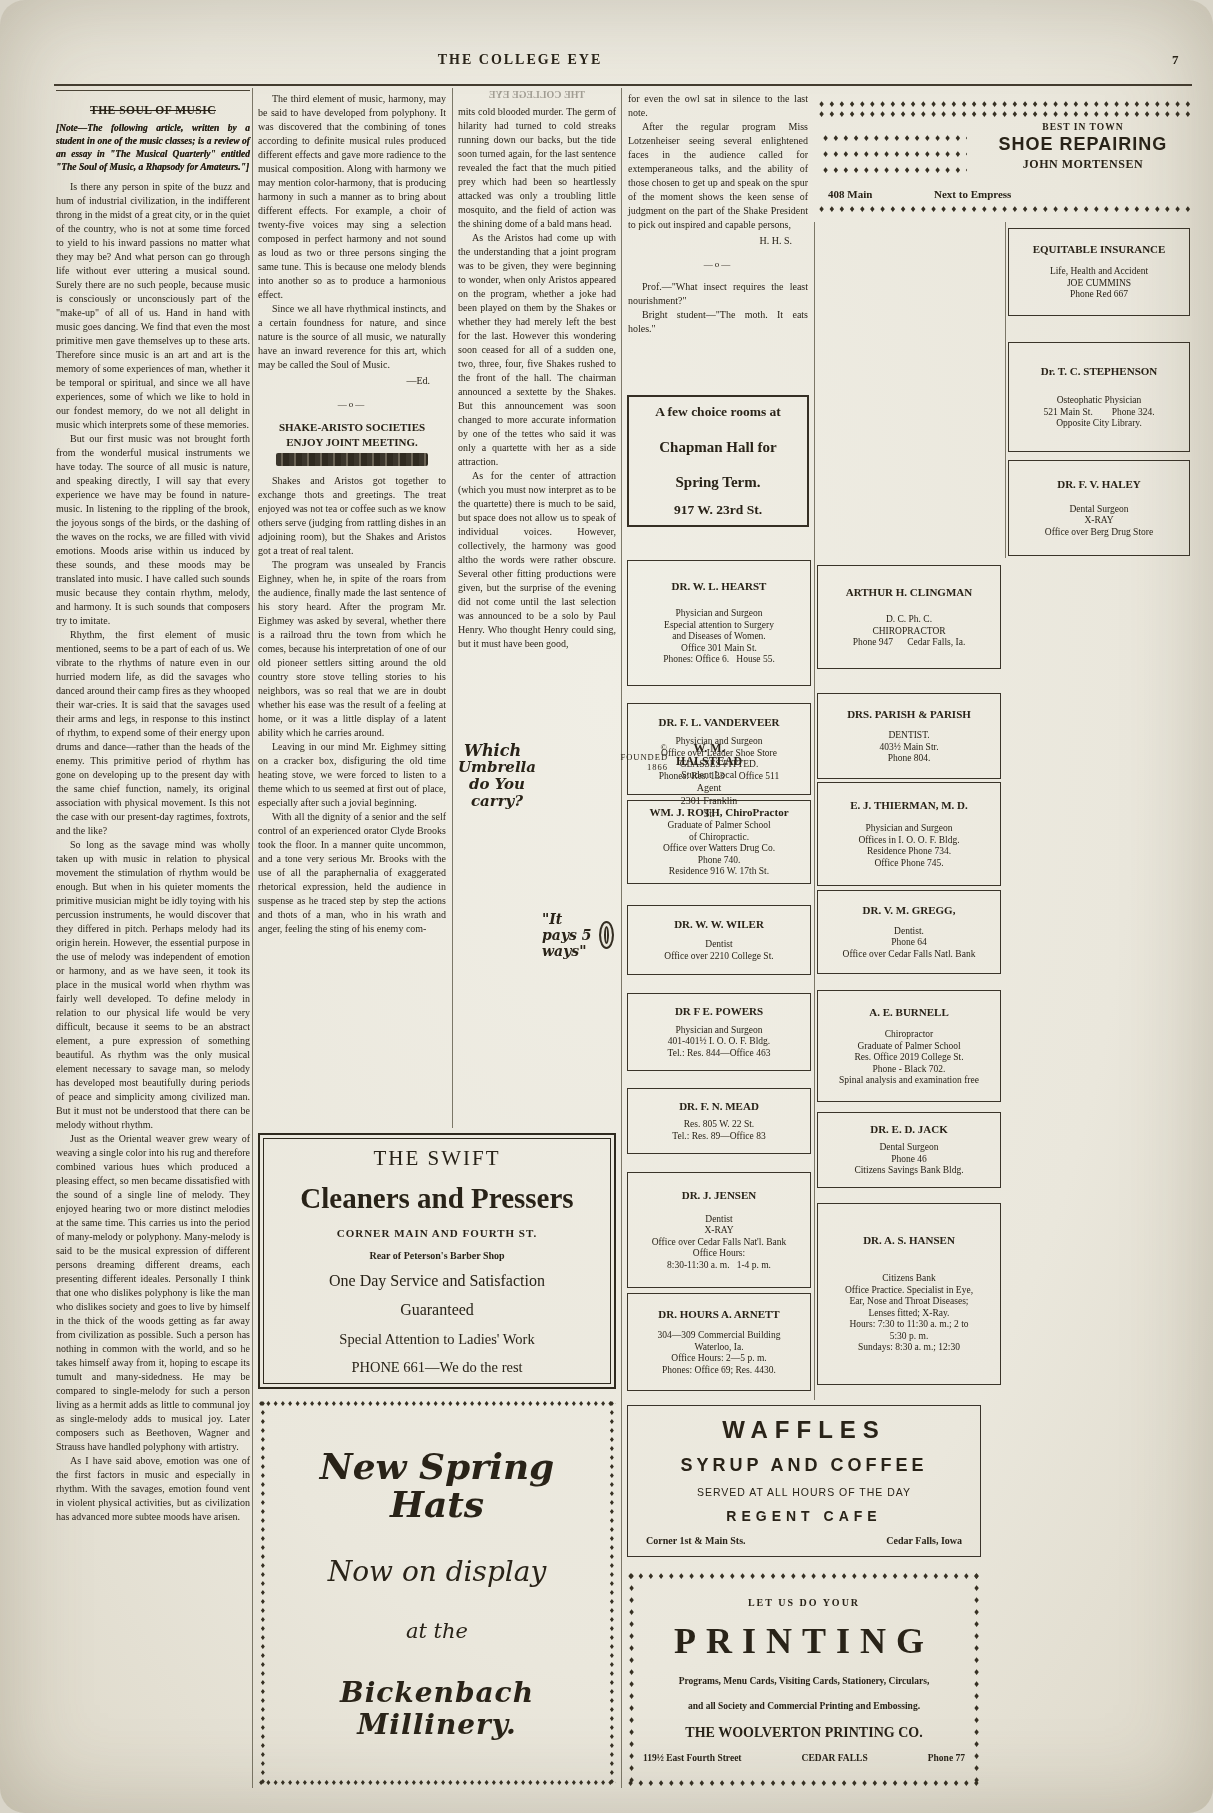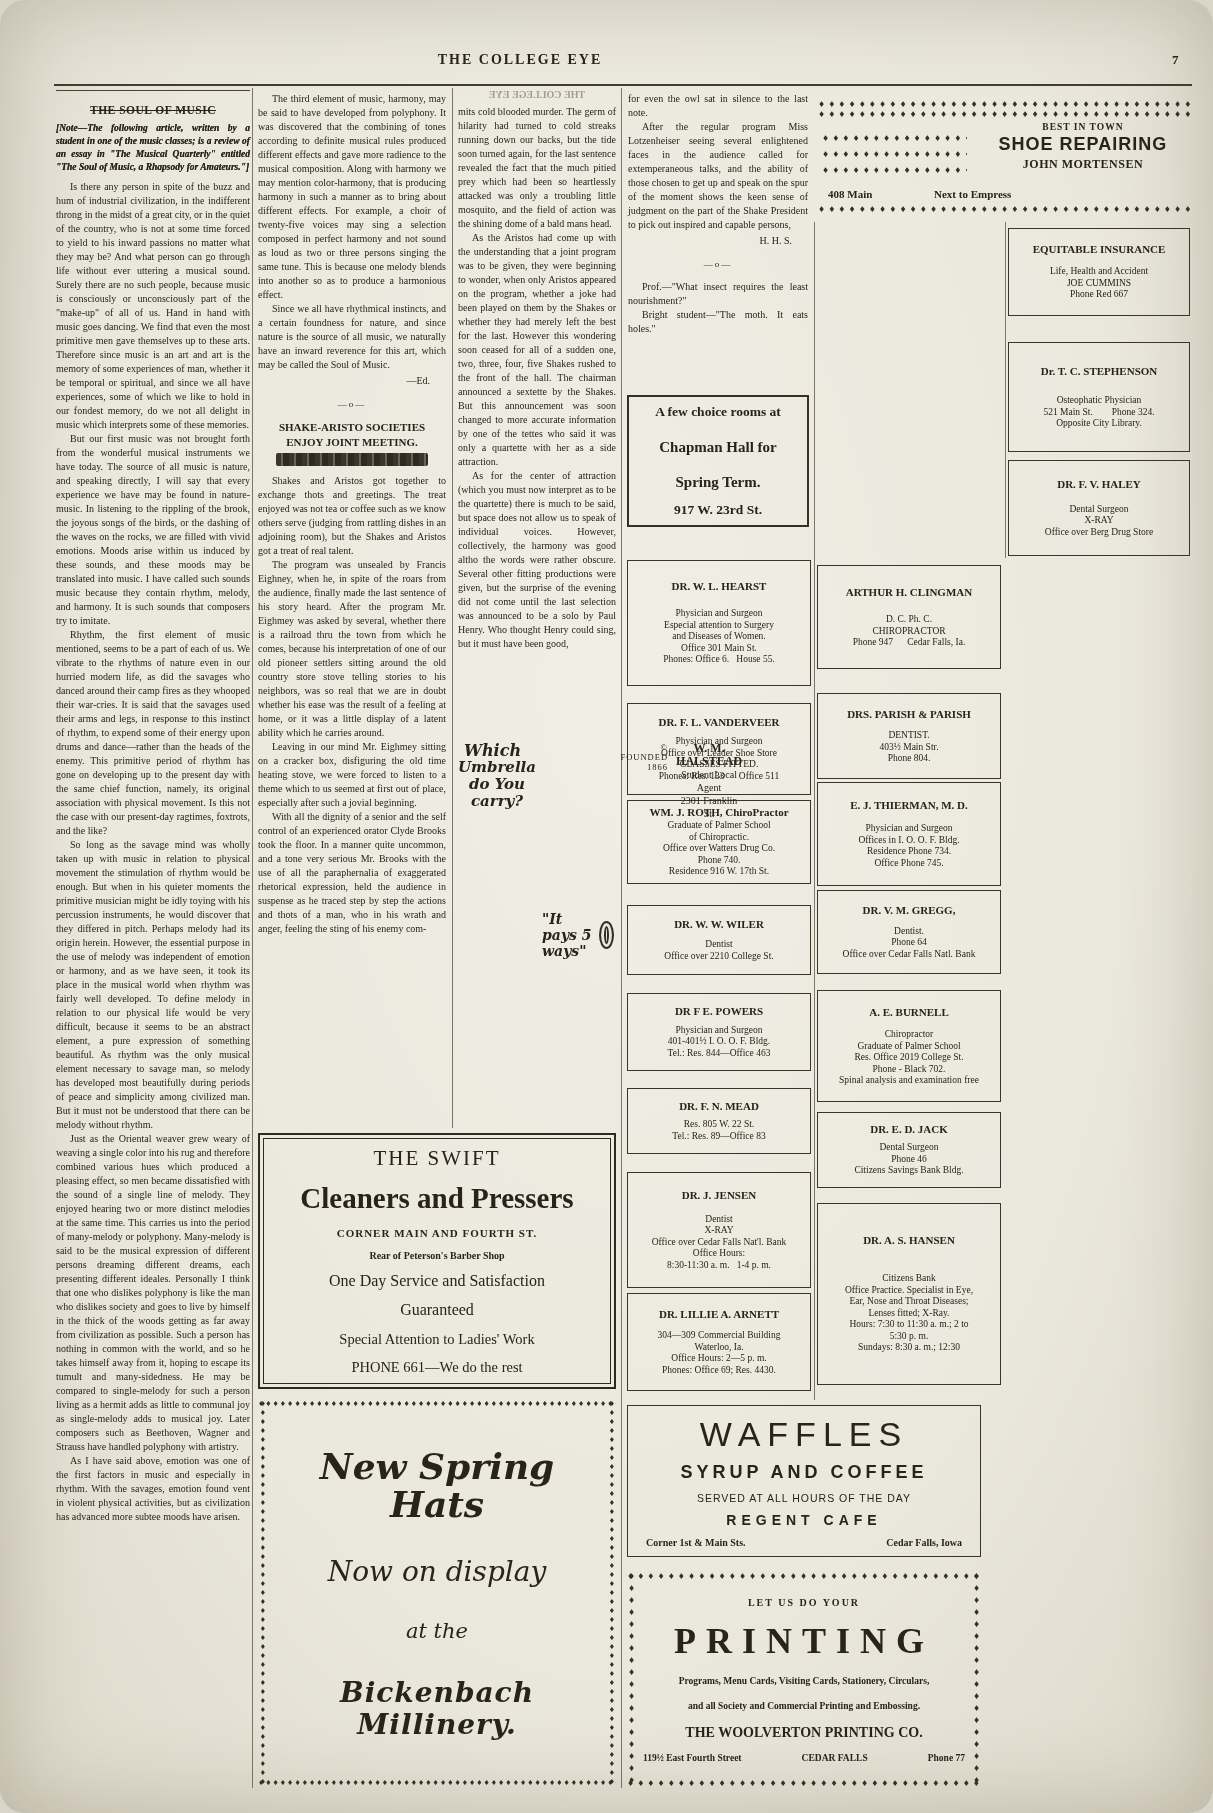--- a/index.html
+++ b/index.html
@@ -91,21 +91,21 @@
     display:flex;flex-direction:column;justify-content:space-evenly;text-align:center;}
   .ht1{font:italic bold 36px/38px "DejaVu Serif",serif;}
   .ht2{font:italic 28px/30px "DejaVu Serif",serif;}
   .ht3{font:italic 21px/23px "DejaVu Serif",serif;}
   .ht4{font:italic bold 28px/32px "DejaVu Serif",serif;letter-spacing:1px;}
 
   
   .waffles{position:absolute;left:627px;top:1405px;width:354px;height:152px;box-sizing:border-box;
     border:1px solid #3a342b;display:flex;flex-direction:column;justify-content:space-evenly;
     text-align:center;font-family:"Liberation Sans",sans-serif;}
-  .wf1{font-size:34px;font-weight:normal;letter-spacing:7px;}
+  .wf1{font-size:24px;font-weight:bold;letter-spacing:7px;}
   .wf2{font-size:18px;font-weight:bold;letter-spacing:4px;}
   .wf3{font-size:10.5px;letter-spacing:1px;}
   .wf4{font-size:14px;font-weight:bold;letter-spacing:5px;}
   .wf5{display:flex;justify-content:space-between;padding:0 18px;font-size:10px;
     font-family:"Liberation Serif",serif;font-weight:bold;}
 
   
   .printing{position:absolute;left:627px;top:1572px;width:354px;height:216px;box-sizing:border-box;}
   .pr-inner{position:absolute;left:16px;right:16px;top:12px;bottom:12px;display:flex;
     flex-direction:column;justify-content:space-evenly;text-align:center;}
@@ -261,21 +261,21 @@
     <div class="abt">DR. J. JENSEN</div>
     <div>
         <div class="ln">Dentist</div>
         <div class="ln">X-RAY</div>
         <div class="ln">Office over Cedar Falls Nat'l. Bank</div>
         <div class="ln">Office Hours:</div>
         <div class="ln">8:30-11:30 a. m.   1-4 p. m.</div>
       </div>
   </div>
   <div class="adbox" style="left:627px;top:1293px;height:98px;">
-    <div class="abt">DR. LILLIE A. ARNETT</div>
+    <div class="abt">DR. HOURS A. ARNETT</div>
     <div>
         <div class="ln">304—309 Commercial Building</div>
         <div class="ln">Waterloo, Ia.</div>
         <div class="ln">Office Hours: 2—5 p. m.</div>
         <div class="ln">Phones: Office 69; Res. 4430.</div>
       </div>
   </div>
 
   <div class="adbox" style="left:817px;top:565px;height:104px;">
     <div class="abt">ARTHUR H. CLINGMAN</div>

